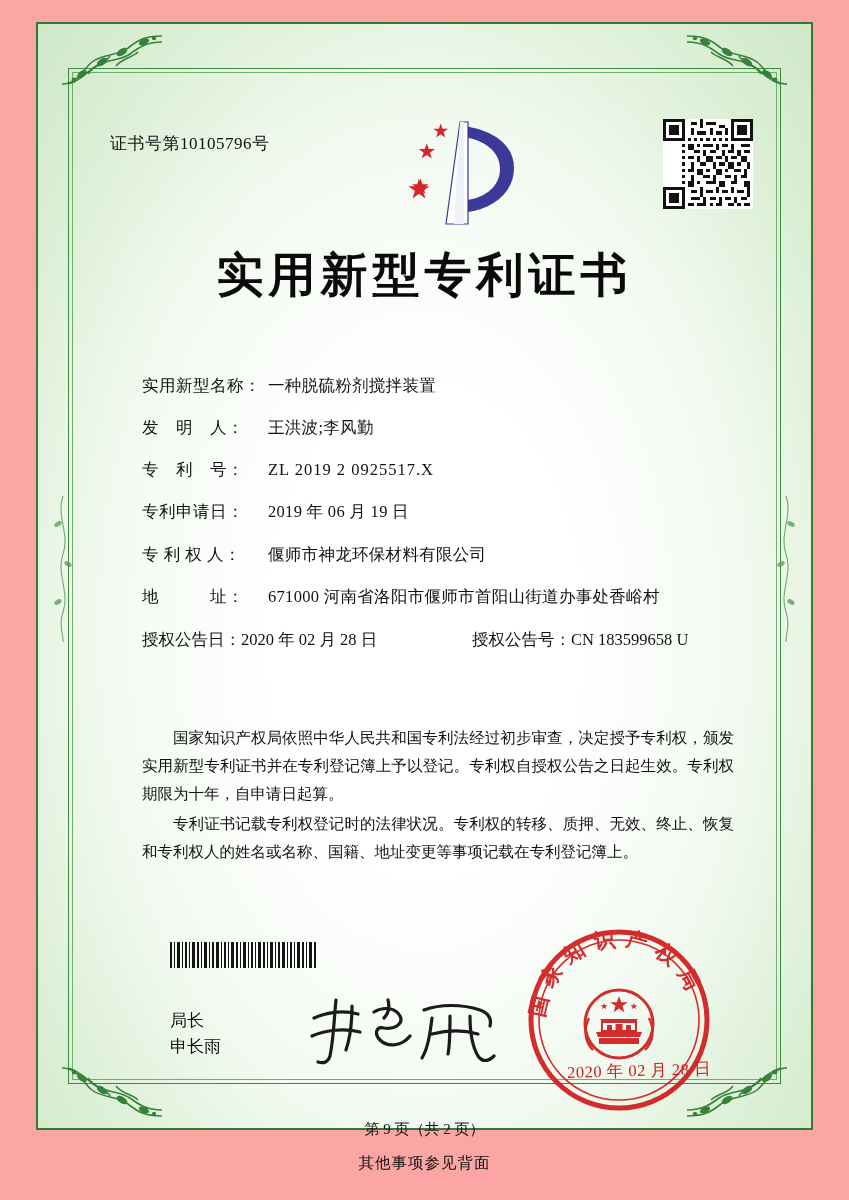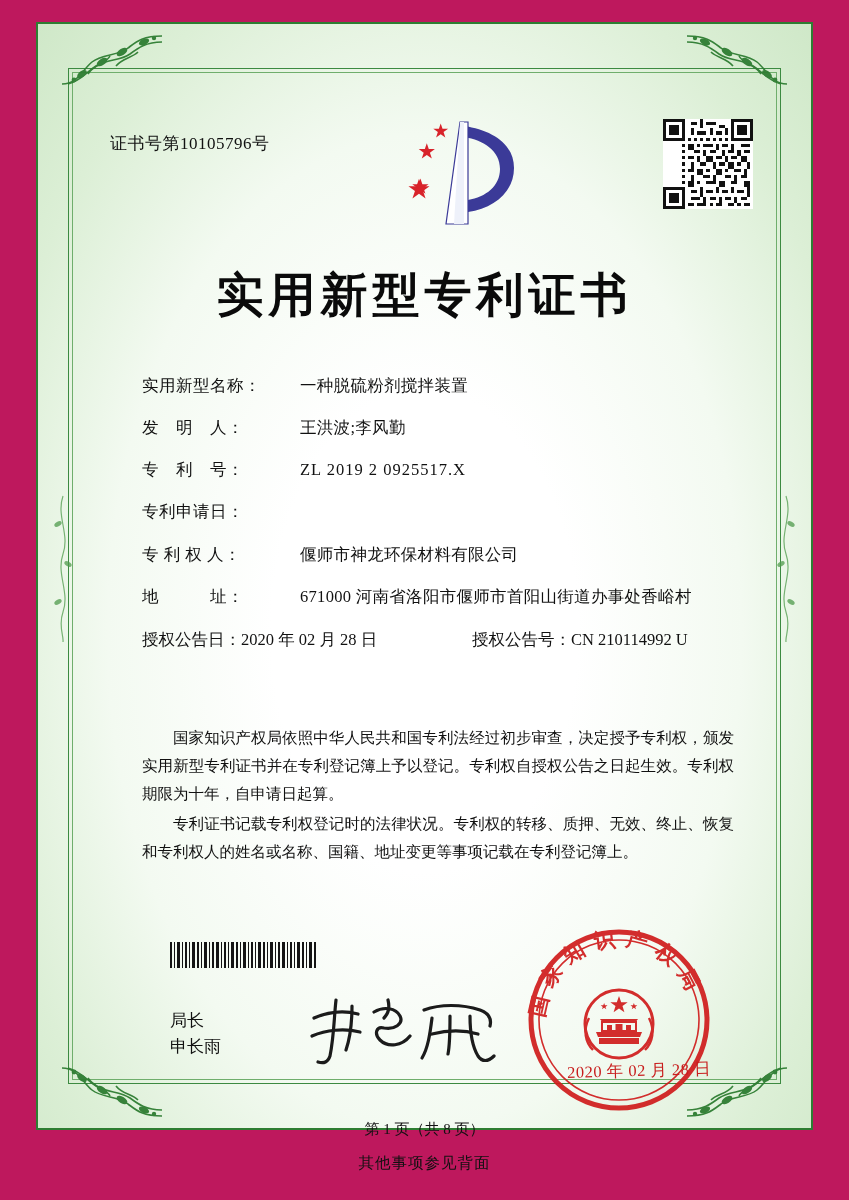--- a/index.html
+++ b/index.html
@@ -13,21 +13,21 @@
     font-family: "Liberation Serif", "DejaVu Serif", serif;
     position: relative;
     overflow: hidden;
   }
 
   
   .page {
     position: absolute;
     left: 0; top: 0;
     width: 849px; height: 1200px;
-    background: #be185d;
+    background: #fca5a5;
     text-decoration: underline;
   }
 
   .cert {
     position: absolute;
     left: 36px;
     top: 22px;
     width: 777px;
     height: 1108px;
     background:
@@ -93,21 +93,21 @@
   .logo {
     position: absolute;
     left: 344px; top: 92px;
     width: 160px; height: 118px;
   }
 
   
   .title {
     position: absolute;
     left: 0; right: 0;
-    top: 240px;
+    top: 220px;
     text-align: center;
     font-family: "DejaVu Sans", "Liberation Sans", sans-serif;
     font-weight: bold;
     font-size: 47px;
     letter-spacing: 5px;
     color: #0a0a0a;
   }
 
   
   .fields {
@@ -125,21 +125,20 @@
     line-height: 1.25;
   }
   .field .lbl {
     width: 126px;
     flex: 0 0 126px;
     letter-spacing: .5px;
   }
   .field .val {
     flex: 1;
     letter-spacing: .3px;
-    margin-left: 32px;
   }
   .field .val.mono {
     font-family: "Liberation Serif", serif;
     letter-spacing: 1px;
   }
 
   .pubrow {
     display: flex;
     align-items: baseline;
     margin-top: 12px;
@@ -480,38 +479,39 @@
         <span class="val">王洪波;李风勤</span>
       </div>
 
       <div class="field">
         <span class="lbl">专　利　号：</span>
         <span class="val mono">ZL 2019 2 0925517.X</span>
       </div>
 
       <div class="field">
         <span class="lbl">专利申请日：</span>
+        <span class="val">2019 年 06 月 19 日</span>
       </div>
 
       <div class="field">
         <span class="lbl">专 利 权 人：</span>
         <span class="val">偃师市神龙环保材料有限公司</span>
       </div>
 
       <div class="field">
         <span class="lbl">地　　　址：</span>
         <span class="val">671000 河南省洛阳市偃师市首阳山街道办事处香峪村</span>
       </div>
 
       <div class="pubrow">
         <span class="a">
           <span>授权公告日：</span><span>2020 年 02 月 28 日</span>
         </span>
         <span class="b">
-          <span>授权公告号：</span><span>CN 210114992 U</span>
+          <span>授权公告号：</span><span>CN 183599658 U</span>
         </span>
       </div>
     </div>
 
     <div class="paras">
       <p>国家知识产权局依照中华人民共和国专利法经过初步审查，决定授予专利权，颁发实用新型专利证书并在专利登记簿上予以登记。专利权自授权公告之日起生效。专利权期限为十年，自申请日起算。</p>
       <p>专利证书记载专利权登记时的法律状况。专利权的转移、质押、无效、终止、恢复和专利权人的姓名或名称、国籍、地址变更等事项记载在专利登记簿上。</p>
     </div>
 
     <div class="barcode">
@@ -610,19 +610,19 @@
             <polygon points="16,-24 17.4,-20.1 21.5,-20.1 18.2,-17.6 19.5,-13.7 16,-16.1 12.5,-13.7 13.8,-17.6 10.5,-20.1 14.6,-20.1" fill="#d01c1c" transform="scale(0.62) translate(8,-10)"></polygon>
 
             <path d="M-30 -6 C -36 6, -34 18, -26 26" fill="none" stroke="#d01c1c" stroke-width="2.4"></path>
             <path d="M30 -6 C 36 6, 34 18, 26 26" fill="none" stroke="#d01c1c" stroke-width="2.4"></path>
           </g>
         </g>
       </svg>
     </div>
     <div class="seal-date">2020 年 02 月 28 日</div>
 
-    <div class="page-num">第 1 页（共 8 页）</div>
+    <div class="page-num">第 9 页（共 2 页）</div>
 
   </div>
 
   <div class="back-note">其他事项参见背面</div>
 
 </div>
 
 </body></html>

